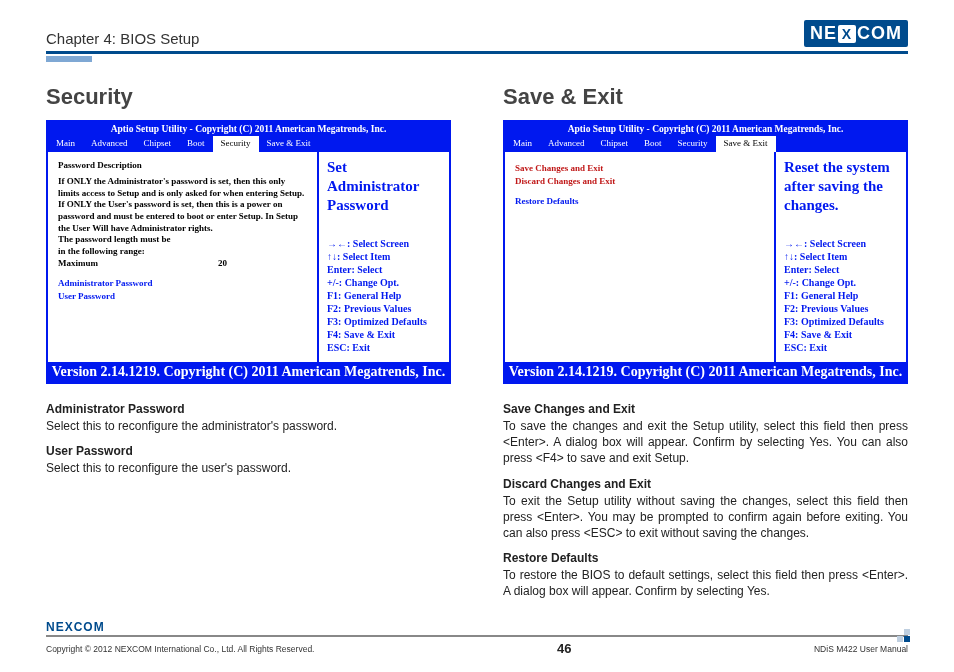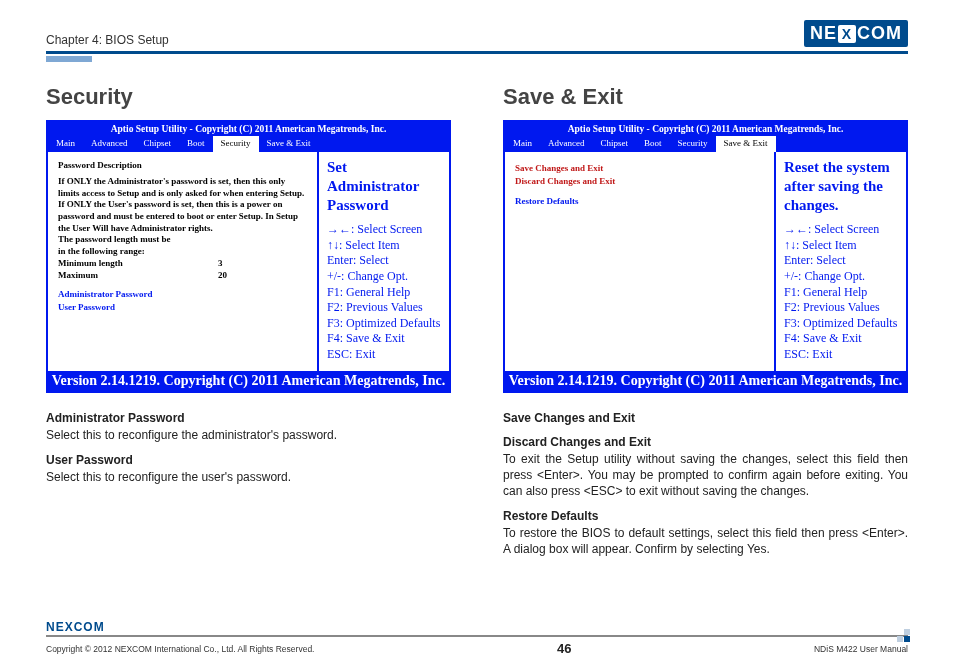--- a/index.html
+++ b/index.html
@@ -12,21 +12,21 @@
     position: relative;
     padding: 20px 46px 0 46px;
   }
   
   .header-row {
     display: flex;
     justify-content: space-between;
     align-items: flex-end;
     margin-bottom: 4px;
   }
-  .chapter { font-size: 12px; color: #333; }
+  .chapter { font-size: 15px; color: #333; }
   .logo-wrap { display:flex; align-items:center; }
   .logo-box {
     display:flex; align-items:center;
     background:#004b8d; color:#fff; font-weight:bold;
     font-size:18px; letter-spacing:1px;
     padding:3px 6px 3px 6px;
     border-radius:2px;
   }
   .logo-x {
     display:inline-flex; align-items:center; justify-content:center;
@@ -78,21 +78,21 @@
   }
   .bios-main {
     flex:1; padding:8px 10px; border-right:2px solid #0018ef;
     position:relative;
   }
   .bios-side {
     width:130px; padding:6px 8px 8px 8px;
     display:flex; flex-direction:column; justify-content:space-between;
   }
   .side-help { color:#0018ef; font-weight:bold; font-size:15px; line-height:1.25; }
-  .side-keys { color:#0018ef; font-size:12px; line-height:1.3; margin-top:8px;}
+  .side-keys { color:#0018ef; font-size:10px; line-height:1.3; margin-top:8px;font-weight:bold;}
   .bios-footer {
     background:#0018ef; color:#fff; text-align:center;
     font-size:14px; padding:2px 0; font-weight:bold;
   }
   .pw-desc { font-weight:bold; margin-bottom:6px; }
   .pw-body { font-weight:bold; line-height:1.3; }
   .pw-row { display:flex; }
   .pw-row .lab { width:160px; }
   .pw-row .val { }
   .bios-link { color:#0018ef; font-weight:bold; display:block; margin-top:3px; }
@@ -160,24 +160,20 @@
         <span class="bios-tab active">Security</span>
         <span class="bios-tab">Save &amp; Exit</span>
       </div>
       <div class="bios-body">
         <div class="bios-main">
           <div class="pw-desc">Password Description</div>
           <div class="pw-body" style="white-space:pre-line;">If ONLY the Administrator's password is set, then this only limits access to Setup and is only asked for when entering Setup.
 If ONLY the User's password is set, then this is a power on password and must be entered to boot or enter Setup. In Setup the User Will have Administrator rights.
 The password length must be
 in the following range:</div>
-          <div class="pw-row pw-body">
-            <span class="lab">Minimum length</span>
-            <span class="val">3</span>
-          </div>
           <div class="pw-row pw-body">
             <span class="lab">Maximum</span>
             <span class="val">20</span>
           </div>
           <span class="bios-link" style="margin-top:8px;">Administrator Password</span>
           <span class="bios-link">User Password</span>
         </div>
         <div class="bios-side">
           <div class="side-help">Set Administrator Password</div>
           <div class="side-keys">
@@ -236,20 +232,21 @@
             <div>F4: Save &amp; Exit</div>
             <div>ESC: Exit</div>
           </div>
         </div>
       </div>
       <div class="bios-footer">Version 2.14.1219. Copyright (C) 2011 American Megatrends, Inc.</div>
     </div>
 
     <div class="desc">
       <h3>Save Changes and Exit</h3>
+      <p>To save the changes and exit the Setup utility, select this field then press &lt;Enter&gt;. A dialog box will appear. Confirm by selecting Yes. You can also press &lt;F4&gt; to save and exit Setup.</p>
       <h3>Discard Changes and Exit</h3>
       <p>To exit the Setup utility without saving the changes, select this field then press &lt;Enter&gt;. You may be prompted to confirm again before exiting. You can also press &lt;ESC&gt; to exit without saving the changes.</p>
       <h3>Restore Defaults</h3>
       <p>To restore the BIOS to default settings, select this field then press &lt;Enter&gt;. A dialog box will appear. Confirm by selecting Yes.</p>
     </div>
   </div>
 
 </div>
 
 <div class="page-footer">

